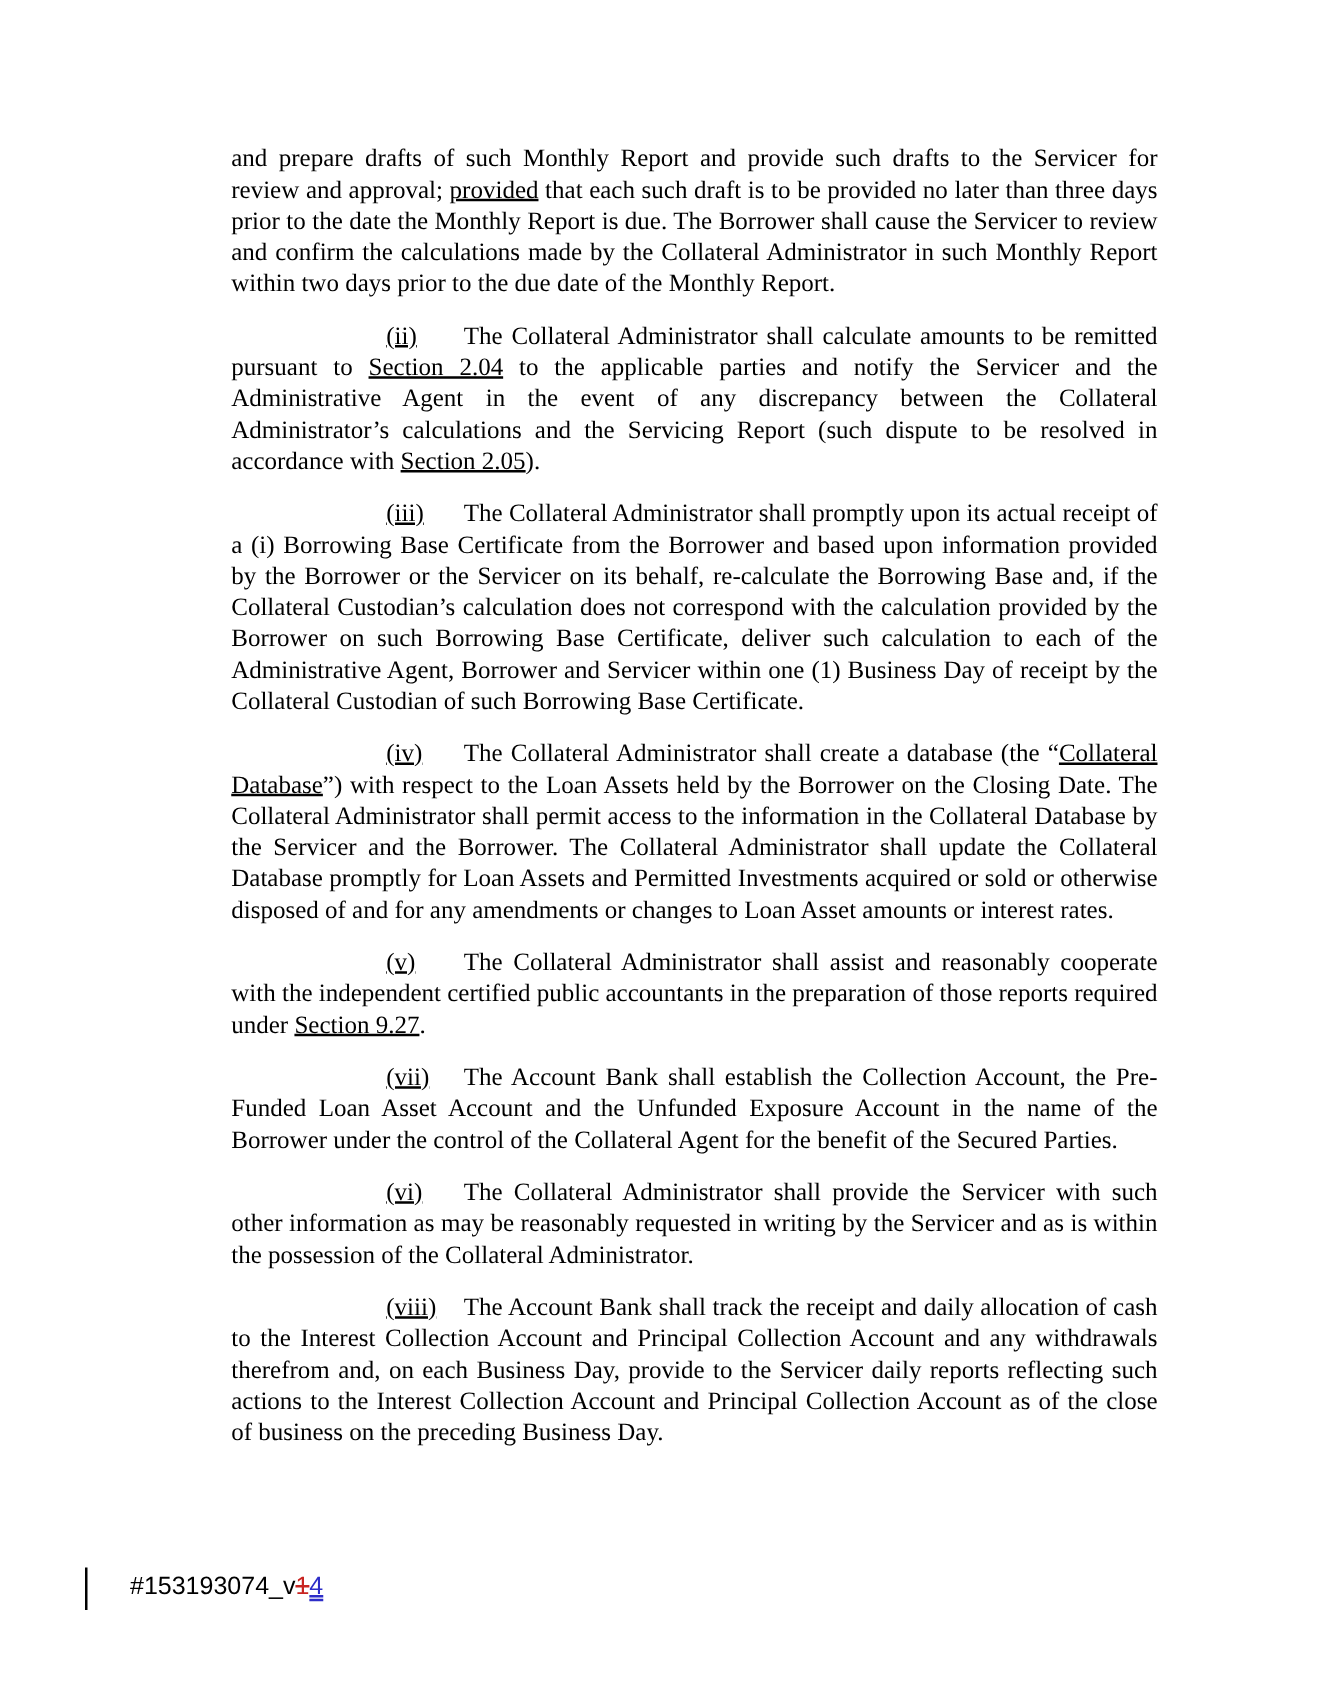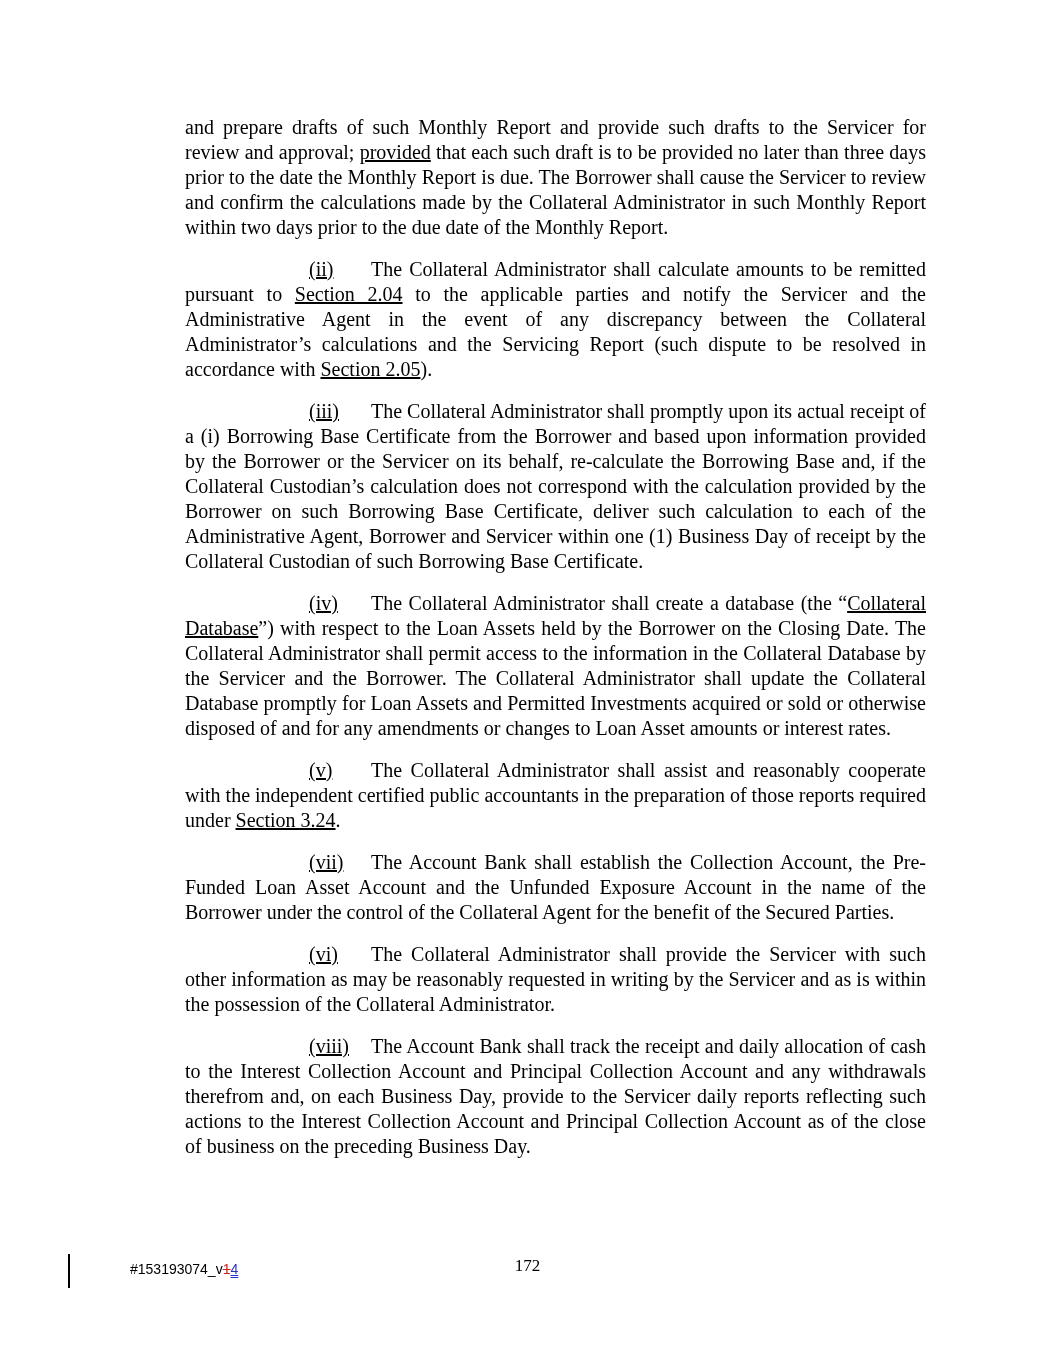--- a/index.html
+++ b/index.html
@@ -54,24 +54,24 @@
   .change-bar {
     position: absolute;
     left: 68px;
     top: 1254px;
     width: 2px;
     height: 34px;
     background: #000000;
   }
   .footer-doc {
     position: absolute;
-    left: 130px;
+    left: 104px;
     top: 1259px;
     font-family: "Liberation Sans", sans-serif;
-    font-size: 14px;
+    font-size: 20px;
     line-height: 20px;
   }
   .page-number {
     position: absolute;
     left: 0;
     top: 1255px;
     width: 1055px;
     text-align: center;
     font-size: 17px;
     line-height: 22px;
@@ -85,29 +85,28 @@
   <div class="content">
 
     <p class="para"><span class="ptext"><span>and prepare drafts of such Monthly Report and provide such drafts to the Servicer for review and approval; </span><span class="u">provided</span><span> that each such draft is to be provided no later than three days prior to the date the Monthly Report is due.  The Borrower shall cause the Servicer to review and confirm the calculations made by the Collateral Administrator in such Monthly Report within two days prior to the due date of the Monthly Report.</span></span></p>
 
     <p class="para"><span class="numbox"><span class="num">(ii)</span></span><span class="ptext"><span>The Collateral Administrator shall calculate amounts to be remitted pursuant to </span><span class="u">Section 2.04</span><span> to the applicable parties and notify the Servicer and the Administrative Agent in the event of any discrepancy between the Collateral Administrator’s calculations and the Servicing Report (such dispute to be resolved in accordance with </span><span class="u">Section 2.05</span><span>).</span></span></p>
 
     <p class="para"><span class="numbox"><span class="num">(iii)</span></span><span class="ptext"><span>The Collateral Administrator shall promptly upon its actual receipt of a (i) Borrowing Base Certificate from the Borrower and based upon information provided by the Borrower or the Servicer on its behalf, re-calculate the Borrowing Base and, if the Collateral Custodian’s calculation does not correspond with the calculation provided by the Borrower on such Borrowing Base Certificate, deliver such calculation to each of the Administrative Agent, Borrower and Servicer within one (1) Business Day of receipt by the Collateral Custodian of such Borrowing Base Certificate.</span></span></p>
 
     <p class="para"><span class="numbox"><span class="num">(iv)</span></span><span class="ptext"><span>The Collateral Administrator shall create a database (the “</span><span class="u">Collateral Database</span><span>”) with respect to the Loan Assets held by the Borrower on the Closing Date. The Collateral Administrator shall permit access to the information in the Collateral Database by the Servicer and the Borrower.  The Collateral Administrator shall update the Collateral Database promptly for Loan Assets and Permitted Investments acquired or sold or otherwise disposed of and for any amendments or changes to Loan Asset amounts or interest rates.</span></span></p>
 
-    <p class="para"><span class="numbox"><span class="num">(v)</span></span><span class="ptext"><span>The Collateral Administrator shall assist and reasonably cooperate with the independent certified public accountants in the preparation of those reports required under </span><span class="u">Section 3.24</span><span>.</span></span></p>
+    <p class="para"><span class="numbox"><span class="num">(v)</span></span><span class="ptext"><span>The Collateral Administrator shall assist and reasonably cooperate with the independent certified public accountants in the preparation of those reports required under </span><span class="u">Section 9.27</span><span>.</span></span></p>
 
     <p class="para"><span class="numbox"><span class="num">(vii)</span></span><span class="ptext"><span>The Account Bank shall establish the Collection Account, the Pre-Funded Loan Asset Account and the Unfunded Exposure Account in the name of the Borrower under the control of the Collateral Agent for the benefit of the Secured Parties.</span></span></p>
 
     <p class="para"><span class="numbox"><span class="num">(vi)</span></span><span class="ptext"><span>The Collateral Administrator shall provide the Servicer with such other information as may be reasonably requested in writing by the Servicer and as is within the possession of the Collateral Administrator.</span></span></p>
 
     <p class="para"><span class="numbox"><span class="num">(viii)</span></span><span class="ptext"><span>The Account Bank shall track the receipt and daily allocation of cash to the Interest Collection Account and Principal Collection Account and any withdrawals therefrom and, on each Business Day, provide to the Servicer daily reports reflecting such actions to the Interest Collection Account and Principal Collection Account as of the close of business on the preceding Business Day.</span></span></p>
 
   </div>
 
   <div class="change-bar"></div>
 
   <div class="footer-doc"><span>#153193074_v</span><span class="del">1</span><span class="ins">4</span></div>
 
-  <div class="page-number">172</div>
 
 </div>
 
 </body></html>

